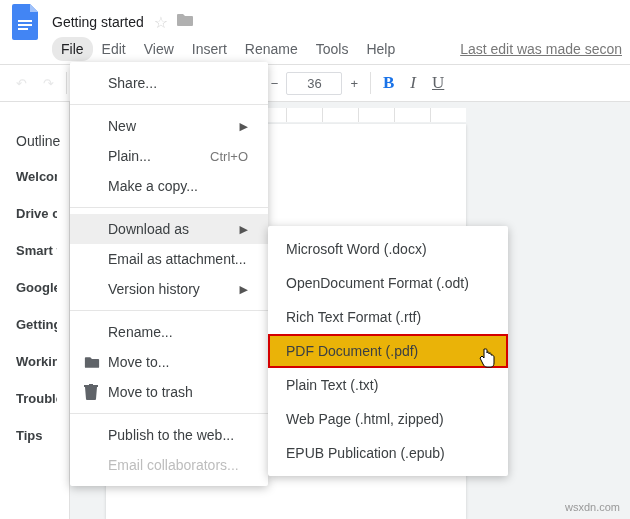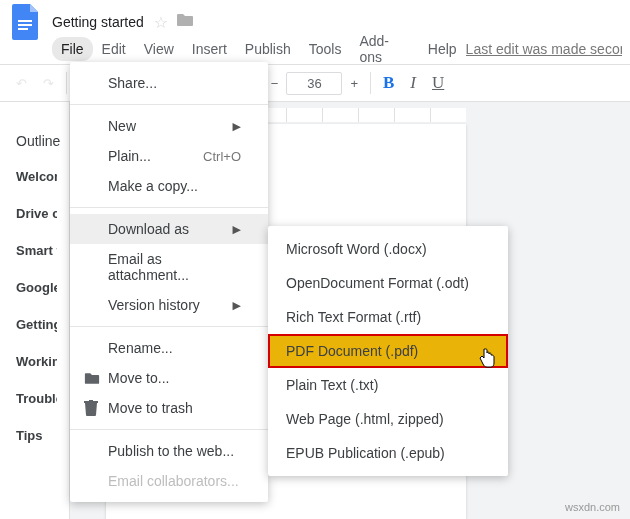--- a/index.html
+++ b/index.html
@@ -28,21 +28,21 @@
 .sidebar { width: 70px; border-right: 1px solid #e0e0e0; padding: 24px 12px 0 16px; overflow: hidden; }
 .sb-title { font-size: 14px; color: #3c4043; margin-bottom: 20px; margin-top: 7px; }
 .sb-item { font-size: 13px; color: #3c4043; margin-bottom: 22px; font-weight: bold; white-space: nowrap; overflow: hidden; }
 .doc-area { flex: 1; background: #f1f3f4; padding-top: 22px; padding-left: 36px; }
 .page { width: 360px; height: 100%; background: #fff; box-shadow: 0 1px 3px rgba(0,0,0,.15); position: relative; }
 .margin-marker { position: absolute; top: -6px; left: 45px; width: 10px; height: 8px; }
 .ruler { position: absolute; top: -16px; left: 0; right: 0; height: 14px; background: repeating-linear-gradient(to right, #e0e0e0 0, #e0e0e0 1px, #fff 1px, #fff 36px); }
 .ruler-margin { position: absolute; top: -16px; left: 0; width: 50px; height: 14px; background: #e8eaed; }
 
 .dropdown { position: absolute; top: 62px; left: 70px; width: 198px; background: #fff; box-shadow: 0 2px 10px rgba(0,0,0,.25); padding: 6px 0; z-index: 10; font-size: 14px; color: #3c4043; border-radius: 2px; }
-.dd-item { display: flex; align-items: center; padding: 7px 27px 7px 14px; cursor: pointer; position: relative; min-height: 18px; }
+.dd-item { display: flex; align-items: center; padding: 7px 20px 7px 14px; cursor: pointer; position: relative; min-height: 18px; }
 .dd-item.highlight { background: #eee; }
 .dd-item.disabled { color: #bdbdbd; cursor: default; }
 .dd-icon { width: 24px; display: inline-flex; align-items: center; justify-content: flex-start; color: #5f6368; font-size: 15px; }
 .dd-label { flex: 1; }
 .dd-shortcut { color: #777; font-size: 13px; }
 .dd-arrow { color: #555; font-size: 11px; margin-left: 6px; }
 .dd-sep { height: 1px; background: #e5e5e5; margin: 6px 0; }
 
 .submenu { position: absolute; top: 226px; left: 268px; width: 240px; background: #fff; box-shadow: 0 2px 10px rgba(0,0,0,.25); padding: 6px 0; z-index: 11; font-size: 14px; color: #3c4043; border-radius: 2px; }
 .sm-item { padding: 9px 18px; cursor: pointer; position: relative; }
@@ -72,23 +72,22 @@
         <path d="M1 2a1 1 0 0 1 1-1h5l2 2h7a1 1 0 0 1 1 1v8a1 1 0 0 1-1 1H2a1 1 0 0 1-1-1z" fill="#b0b0b0"></path>
       </svg>
   </div>
 </div>
 
 <div class="menu-bar">
   <div class="menu-item active">File</div>
   <div class="menu-item">Edit</div>
   <div class="menu-item">View</div>
   <div class="menu-item">Insert</div>
-  <div class="menu-item">Publish</div>
+  <div class="menu-item">Rename</div>
   <div class="menu-item">Tools</div>
-  <div class="menu-item">Add-ons</div>
   <div class="menu-item">Help</div>
   <div class="last-edit">Last edit was made secon</div>
 </div>
 
 <div class="toolbar">
   <div class="tb-btn" style="opacity:.15">↶</div>
   <div class="tb-btn" style="opacity:.15">↷</div>
   <div class="tb-sep"></div>
   <div class="tb-btn tb-dd" style="width:96px; overflow:hidden; white-space:nowrap;">ormal text</div>
   <div class="tb-sep"></div>

